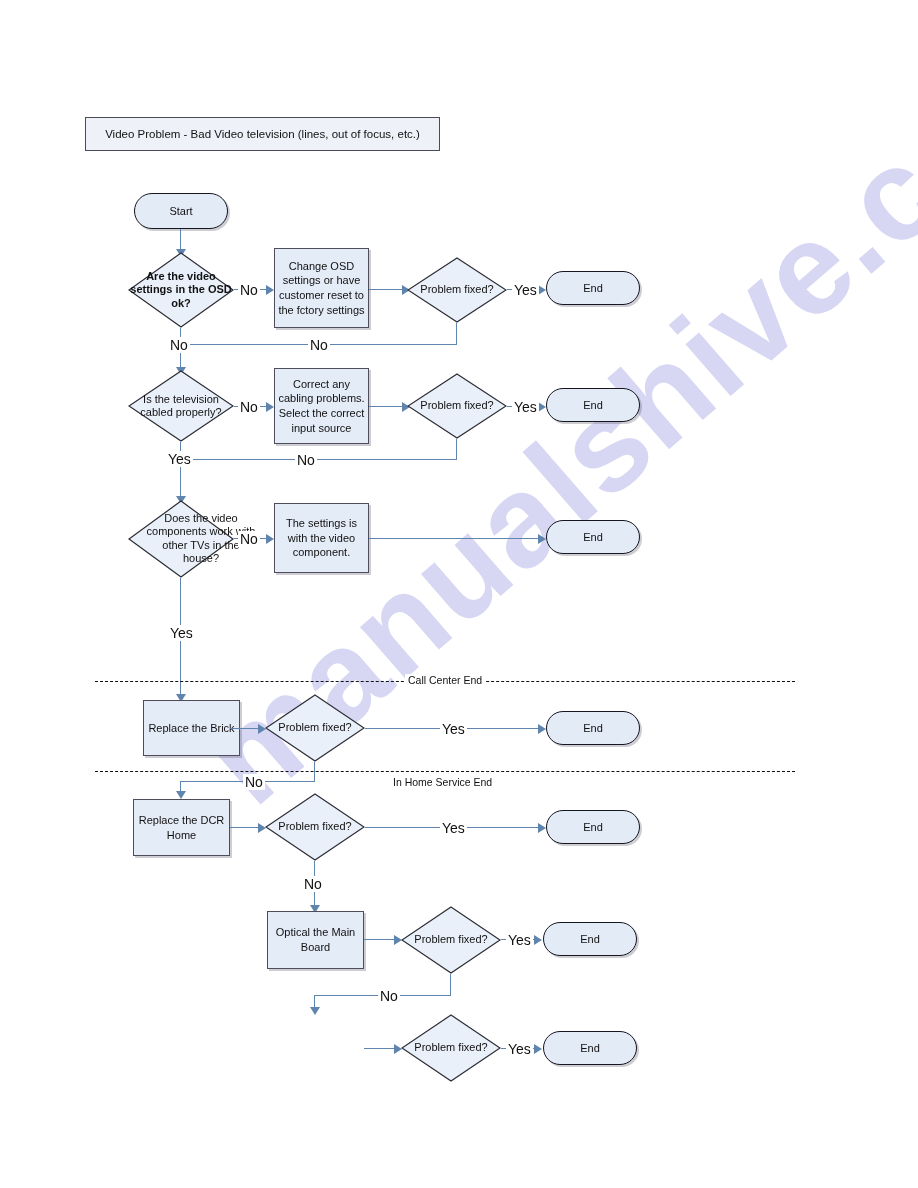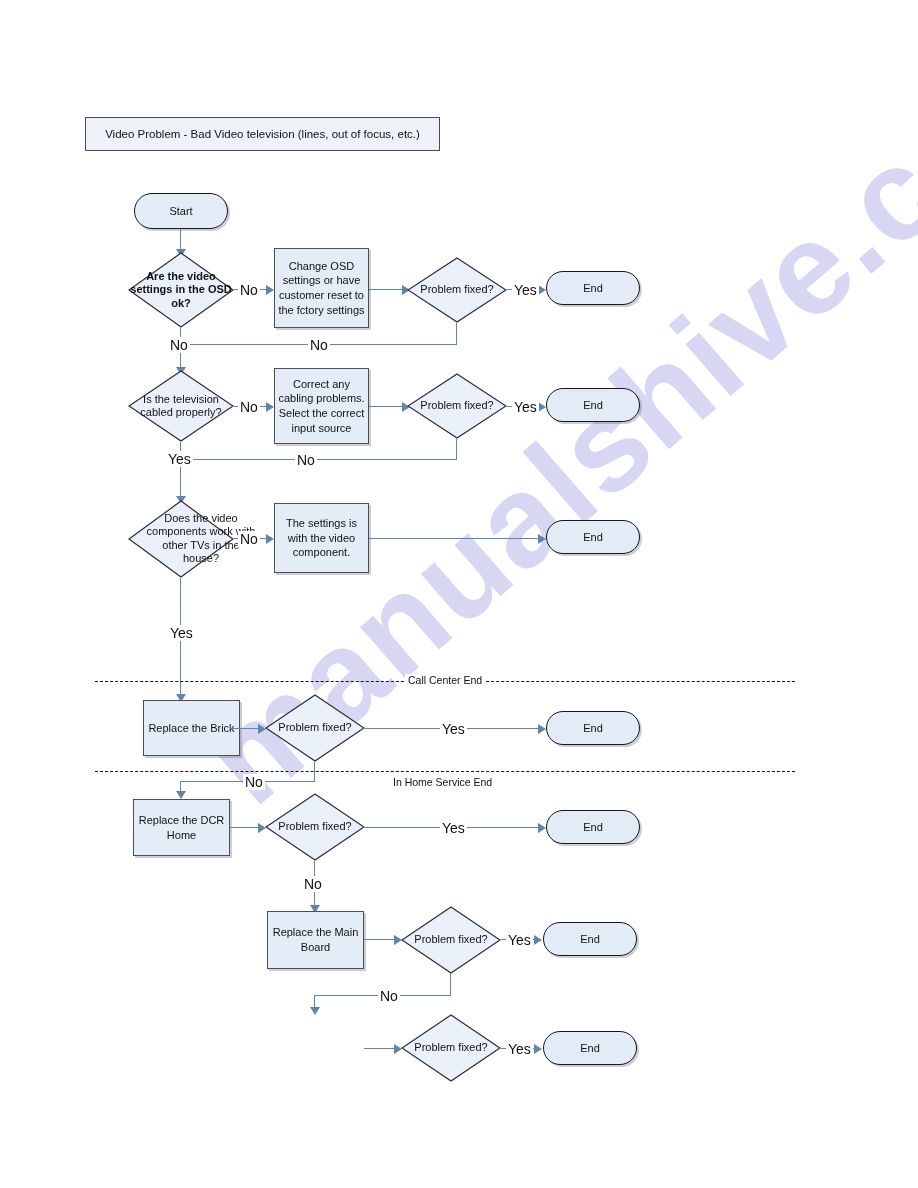--- a/index.html
+++ b/index.html
@@ -322,21 +322,21 @@
 
     <div class="ln-h" style="left:365px; top:827px; width:177px;"></div>
     <div class="arrow right" style="left:538px; top:823px;"></div>
     <div class="elabel" style="left:440px; top:820px;">Yes</div>
     <div class="term" style="left:546px; top:810px; width:94px; height:34px;">End</div>
 
     <div class="ln-v" style="left:314px; top:861px; height:50px;"></div>
     <div class="elabel" style="left:302px; top:876px;">No</div>
     <div class="arrow down" style="left:310px; top:905px;"></div>
 
-    <div class="proc" style="left:267px; top:911px; width:97px; height:58px;">Replace the Main Board</div>
+    <div class="proc" style="left:267px; top:911px; width:97px; height:58px;">Optical the Main Board</div>
 
     <div class="ln-h" style="left:364px; top:939px; width:34px;"></div>
     <div class="arrow right" style="left:394px; top:935px;"></div>
 
     <div class="dia" style="left:401px; top:906px; width:100px; height:68px;">
       <svg class="shape" viewBox="0 0 100 68" preserveAspectRatio="none">
         <polygon points="50,1 99,34 50,67 1,34" fill="#e9f0f9" stroke="#2b2b33" stroke-width="1.2"></polygon>
       </svg>
       <div class="dtext">Problem fixed?</div>
     </div>

